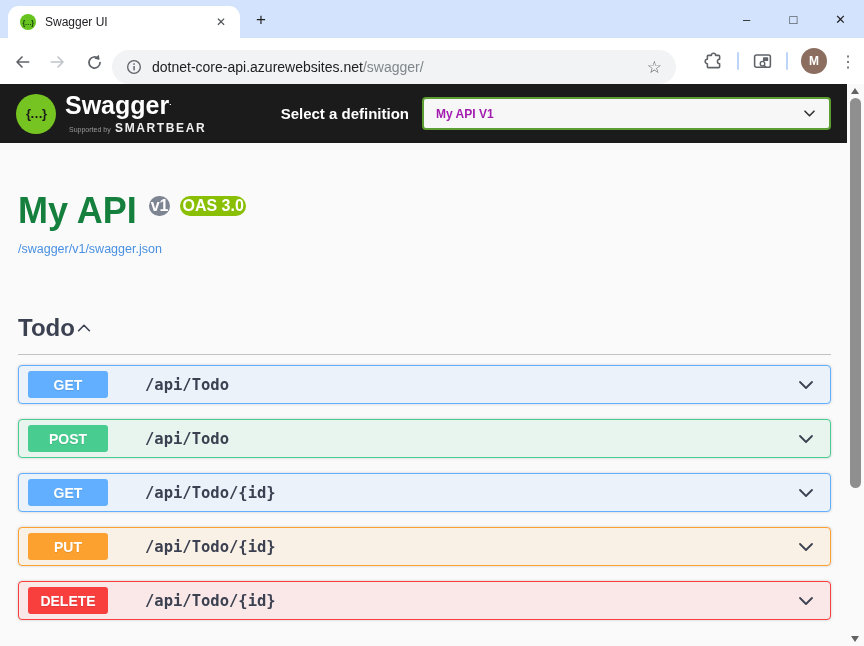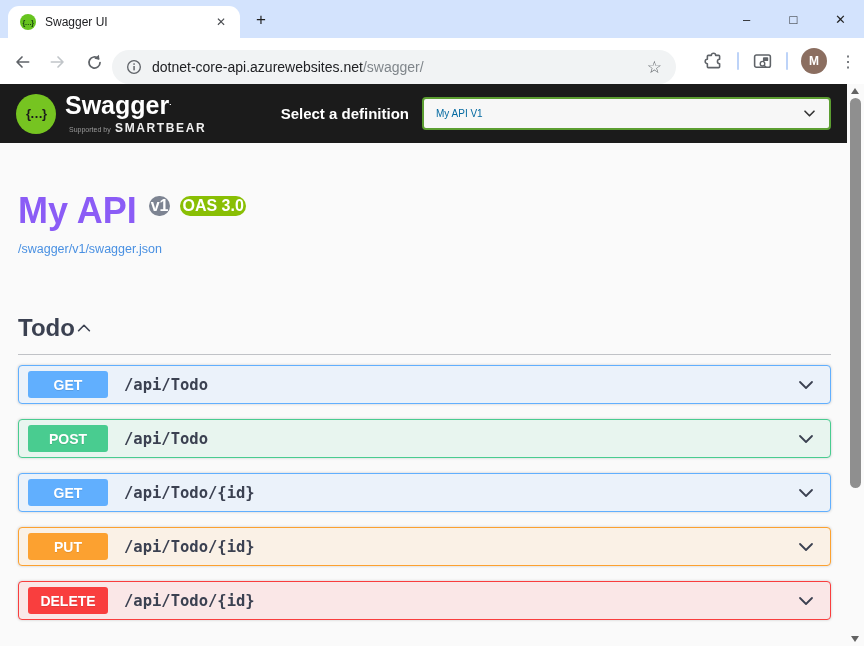--- a/index.html
+++ b/index.html
@@ -50,44 +50,44 @@
   .logo-txt { margin-left:9px; display:flex; flex-direction:column; }
   .logo-name { color:#fff; font-size:25px; font-weight:bold; line-height:24px; }
   .logo-mark { font-size:8px; vertical-align:super; }
   .logo-sub { margin-top:1px; margin-left:4px; white-space:nowrap; }
   .logo-sub .by { color:#9a9a9a; font-size:7px; }
   .logo-sub .sb { color:#efefef; font-size:12px; font-weight:bold; letter-spacing:1.6px; }
   .defn { margin-left:auto; display:flex; align-items:center; }
   .defn-label { color:#fff; font-size:15px; font-weight:bold; margin-right:13px; }
   .defn-select { width:409px; height:33px; background:#f7f7f7; border:2px solid #5c9e31;
     border-radius:4px; display:flex; align-items:center; padding:0 12px; }
-  .defn-value { font-size:10px; font-weight:normal; color:#0369a1; }
+  .defn-value { font-size:12px; font-weight:bold; color:#a21caf; }
   .defn-chev { margin-left:auto; display:flex; }
 
   .content { background:#fafafa; height:503px; padding:0 16px 0 18px; }
   .info-block { padding-top:48px; }
   .title-row { display:flex; align-items:flex-start; }
-  .api-title { font-size:36px; font-weight:bold; color:#8b5cf6; line-height:40px; }
+  .api-title { font-size:36px; font-weight:bold; color:#15803d; line-height:40px; }
   .badges { display:flex; gap:10px; margin-left:12px; margin-top:5px; }
   .badge { border-radius:57px; padding:3px 2px; font-size:16px; font-weight:bold;
     color:#fff; line-height:14px; }
   .badge.ver { background:#7d8492; }
   .badge.oas { background:#89bf04; }
   .spec-link { display:inline-block; margin-top:11px; font-size:12.5px; color:#4990e2;
     text-decoration:none; }
 
   .section-header { margin-top:57px; display:flex; align-items:center;
     justify-content:flex-start; padding:0 2px 12px 0;
     border-bottom:1px solid rgba(59,65,81,.3); }
   .section-title { font-size:24px; font-weight:bold; color:#3b4151; }
   .section-chev { display:flex; padding-right:12px; }
 
   .ops { margin-top:10px; }
   .op-row { height:39px; border:1px solid; border-radius:4px; display:flex;
-    align-items:center; margin-bottom:15px; box-shadow:0 0 3px rgba(0,0,0,.19); }
+    align-items:center; margin-bottom:15px; box-shadow:0 0 3px rgba(0,0,0,.19);gap:21px; }
   .method { min-width:80px; height:27px; margin-left:9px; border-radius:3px; color:#fff;
     font-size:14px; font-weight:bold; display:flex; align-items:center; justify-content:center;
     text-shadow:0 1px 0 rgba(0,0,0,.1); }
   .op-path { margin-left:16px; font-family:"DejaVu Sans Mono","Liberation Mono",monospace;
     font-size:15.5px; font-weight:bold; color:#3b4151; letter-spacing:0; }
   .op-chev { margin-left:auto; margin-right:14px; display:flex; }
 
   
   .scrollbar { position:absolute; right:0; top:0; width:17px; height:562px; background:#fafafa; }
   .sb-thumb { position:absolute; left:3px; top:14px; width:11px; height:390px;

